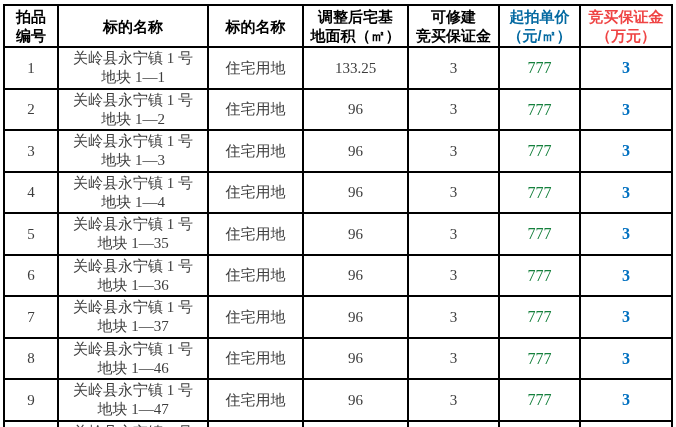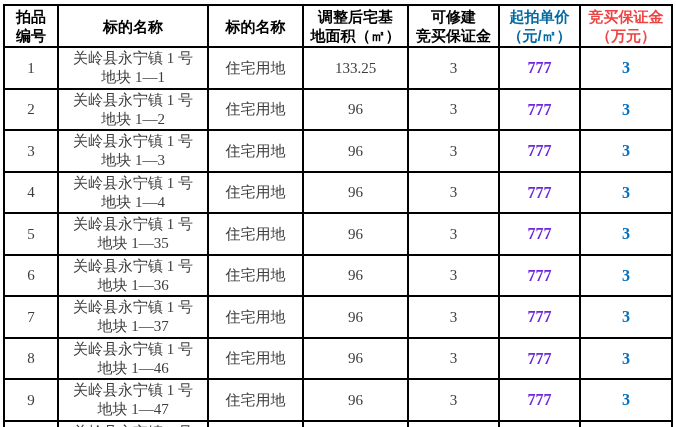--- a/index.html
+++ b/index.html
@@ -48,22 +48,22 @@
   }
   table.auction th.red-header { color: #0369a1; }
   table.auction th.blue-header { color: #ef4444; }
   table.auction td {
     font-size: 15px;
     line-height: 1.25;
     color: #3d3d3d;
     white-space: pre-line;
   }
   table.auction td.price-cell {
-    color: #6d28d9;
-    font-weight: bold;
+    color: #15803d;
+    font-weight: normal;
     font-size: 16px;
   }
   table.auction td.deposit-cell {
     color: #0070c0;
     font-weight: bold;
     font-size: 16px;
   }
 </style>
 </head>
 <body>

